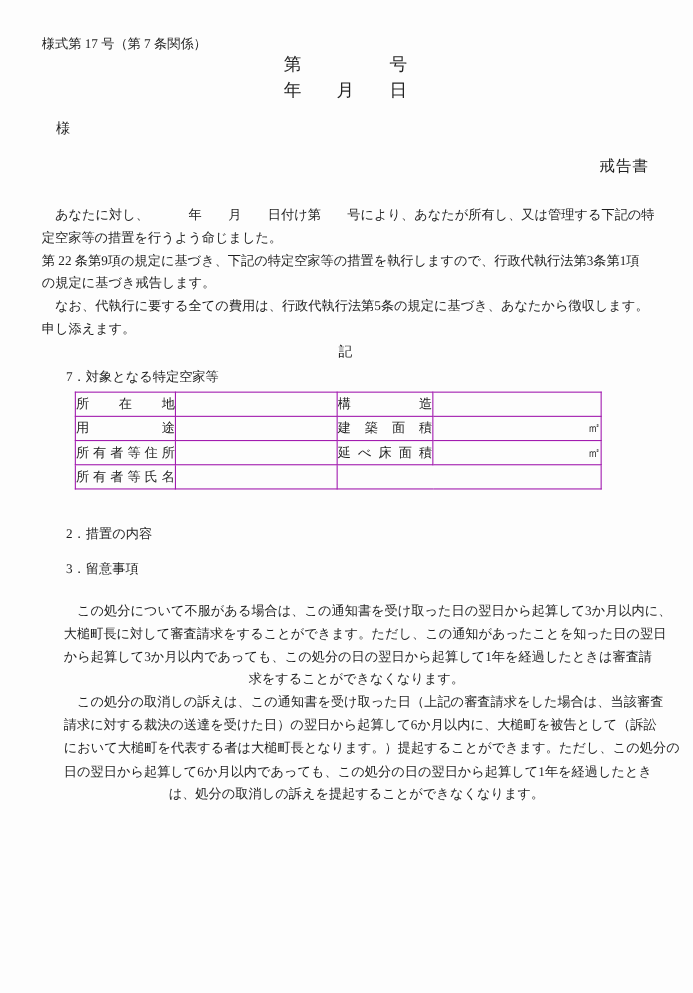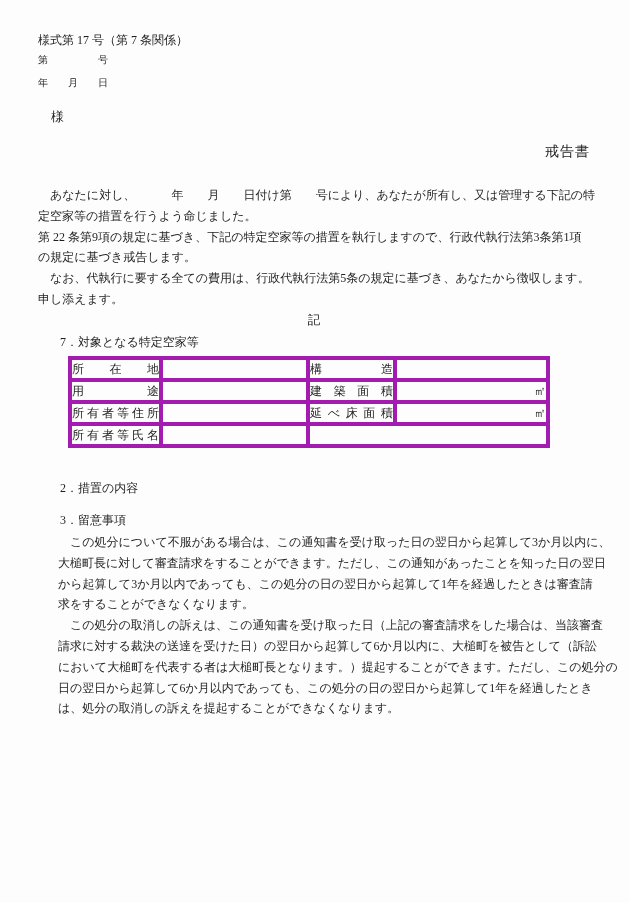--- a/index.html
+++ b/index.html
@@ -10,58 +10,58 @@
     margin: 0 auto;
     background: #fdfdfd;
     box-sizing: border-box;
     padding: 30px 40px 0 38px;
     font-family: "Liberation Serif", "DejaVu Serif", serif;
     color: #1f1f1f;
     overflow: hidden;
   }
   .line { font-size: 12px; line-height: 20.8px; white-space: pre; }
   .style-number { font-size: 12px; line-height: 20px; }
-  .doc-number, .date-line { text-align: left; font-size: 10px; line-height: 20px; white-space: pre; }
+  .doc-number, .date-line { text-align: center; font-size: 16px; line-height: 20px; white-space: pre; }
   .date-line { margin-top: 3px; font-family: Liberation Serif, serif; }
   .addressee { margin-top: 14px; font-size: 13px; line-height: 20px; white-space: pre; }
   .sender { margin-top: 22px; padding-left: 358px; font-size: 13px; line-height: 20px; }
   .doc-title { margin-top: 14px; text-align: right; font-size: 14px; line-height: 22px; letter-spacing: 1px; }
   .body-block { margin-top: 22px; }
   .ki-marker { text-align: center; font-size: 12.5px; line-height: 20.8px; }
   .section-heading { font-size: 12px; line-height: 20.8px; padding-left: 22px; white-space: pre; }
   .sec1 { margin-top: 1px; }
   .sec2 { margin-top: 30px; }
   .sec3 { margin-top: 11px; }
   table.doc-table {
     border-collapse: collapse;
     margin: 4px 0 0 30px;
     table-layout: fixed;
     width: 478px;
     font-size: 12px;
   }
   table.doc-table td {
-    border: 4px solid #a21caf;
+    border: 1px solid #a21caf;
     height: 22px;
     padding: 0;
     box-sizing: border-box;
     vertical-align: middle;
   }
   td.cell-label {
     padding: 0 11px;
     text-align: justify;
     text-align-last: justify;
   }
   td.cell-value { }
   td.cell-unit { text-align: right; padding-right: 8px; }
   td.cell-ghost { border: none; }
   .col-l1 { width: 91px; }
   .col-v1 { width: 147px; }
   .col-l2 { width: 87px; }
   .col-v2 { width: 153px; }
-  .notes-block { margin-top: 1px; margin-left: 20px; }
+  .notes-block { margin-top: 17px; margin-left: 20px; text-align: center; }
 </style>
 </head>
 <body>
 
 <div class="page">
 
   <div class="style-number">様式第 17 号（第 7 条関係）</div>
 
   <div class="doc-number">第　　　　　号</div>
   <div class="date-line">年　　月　　日</div>

